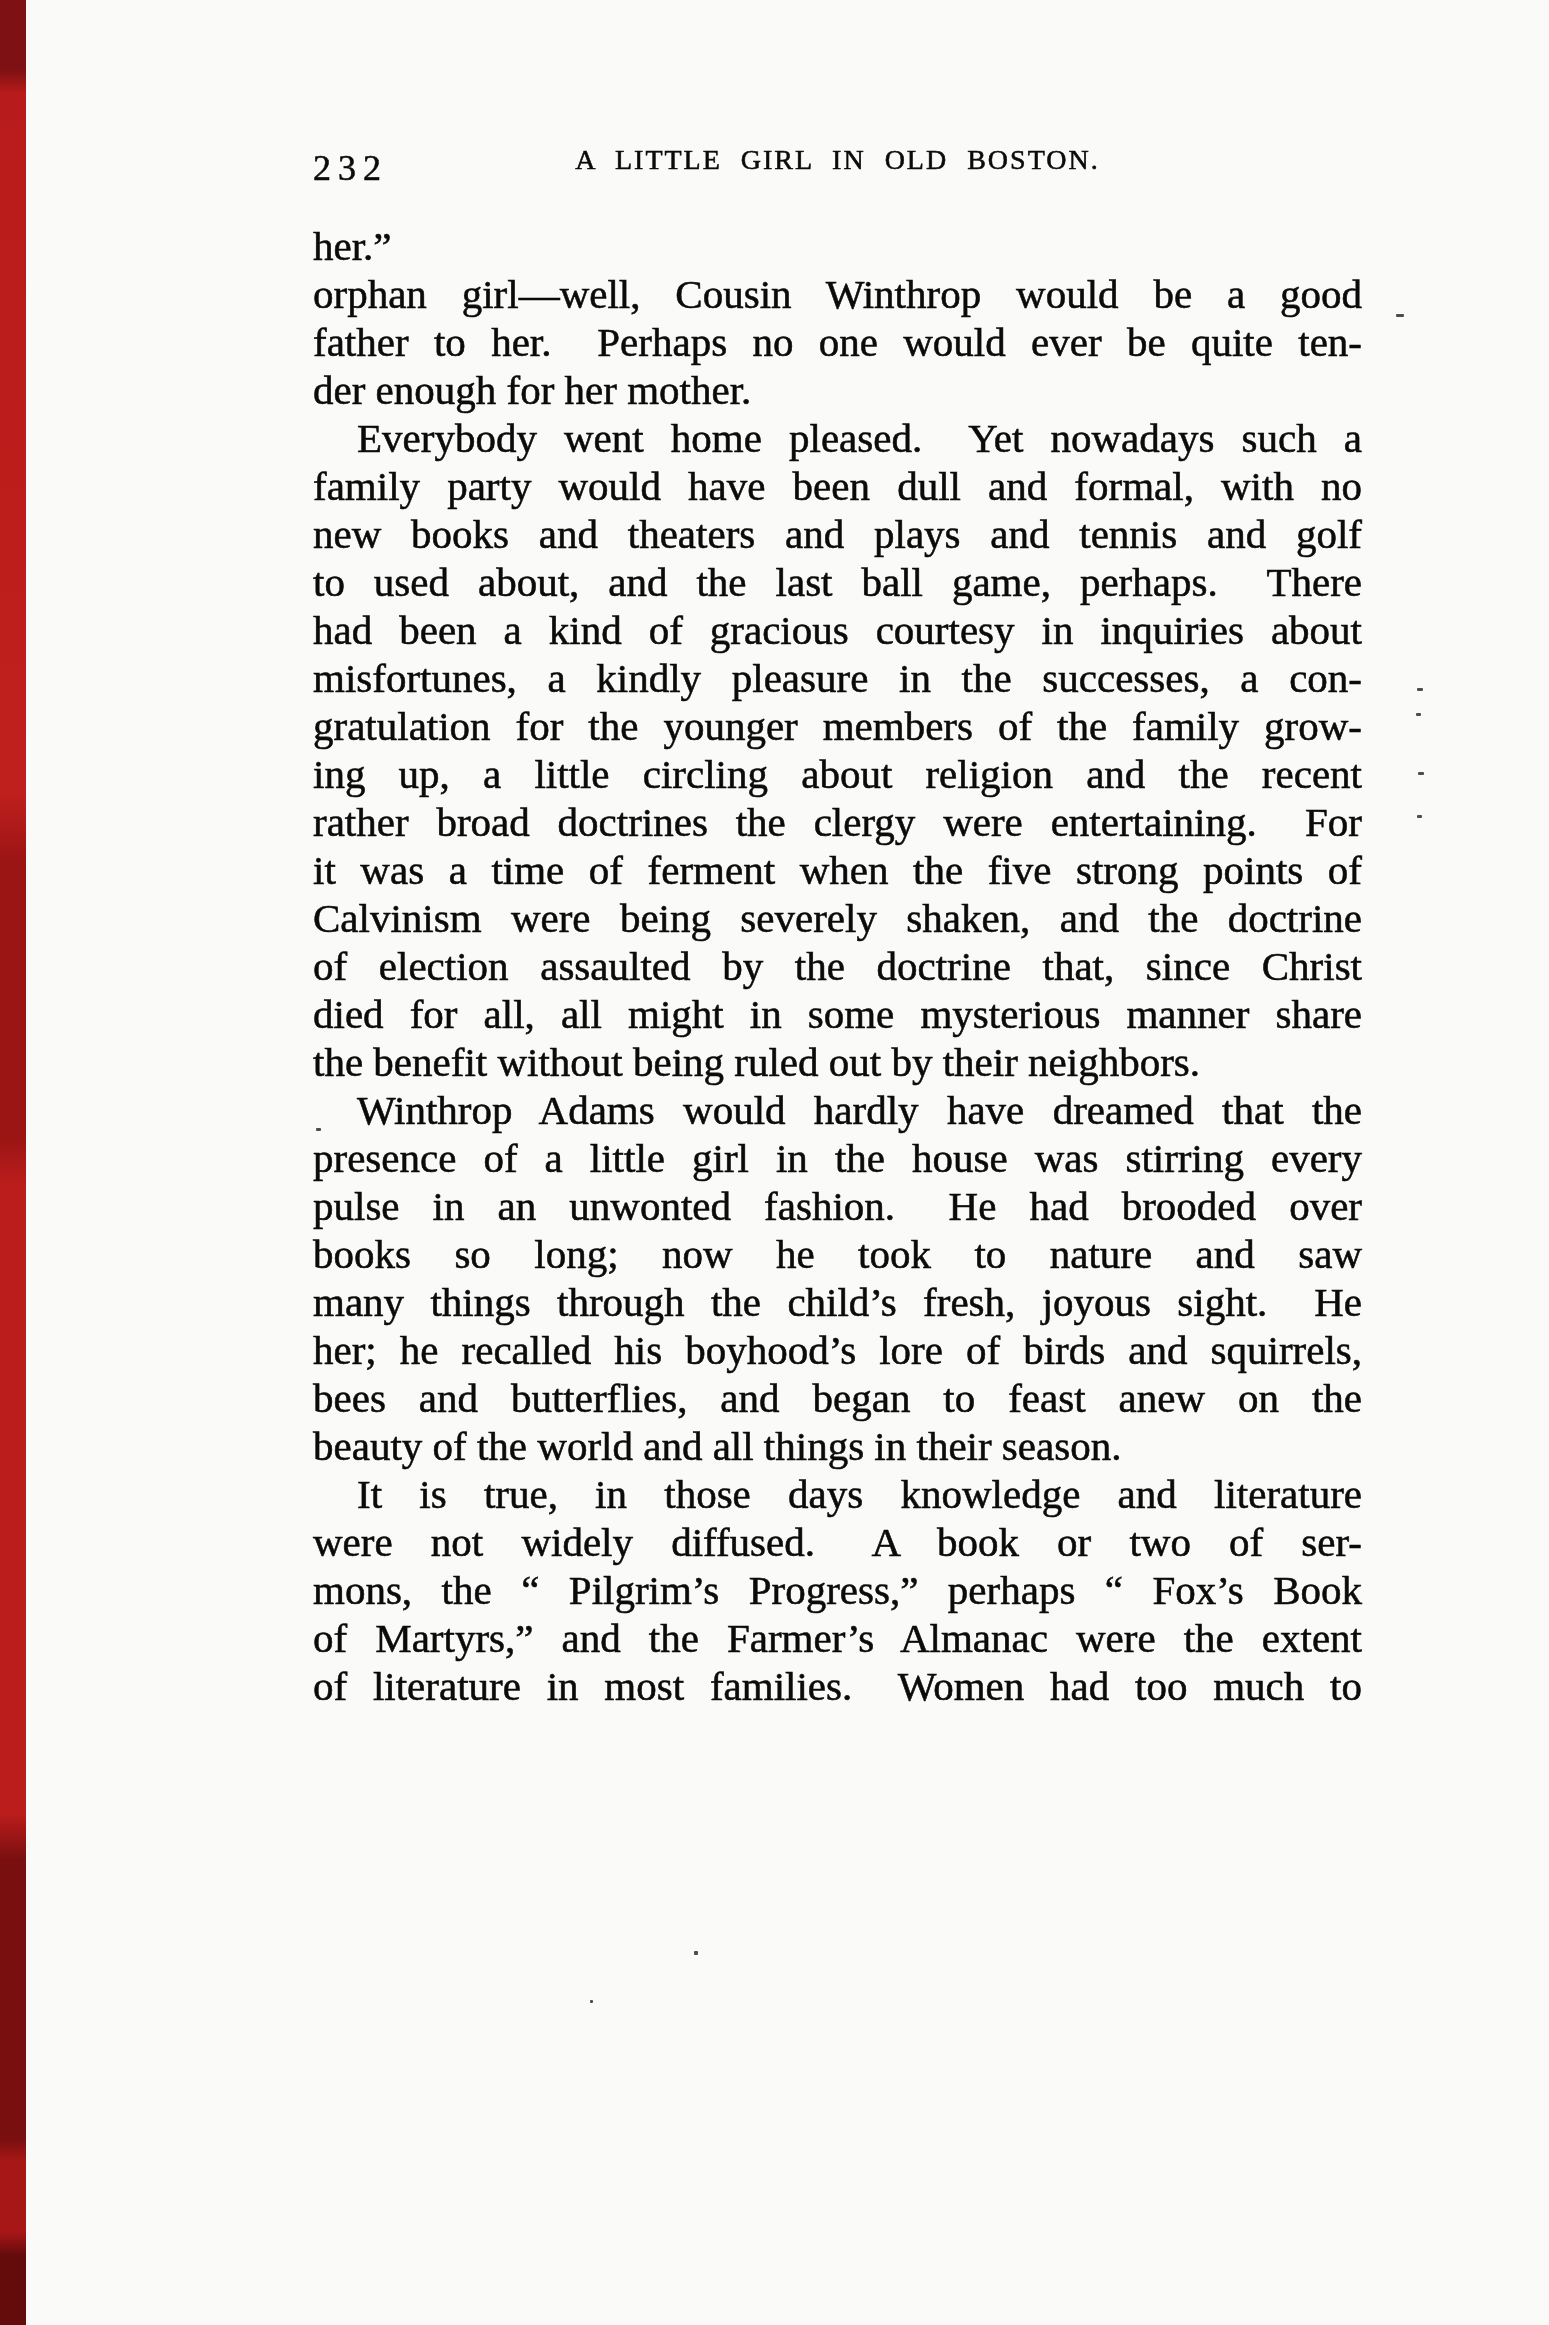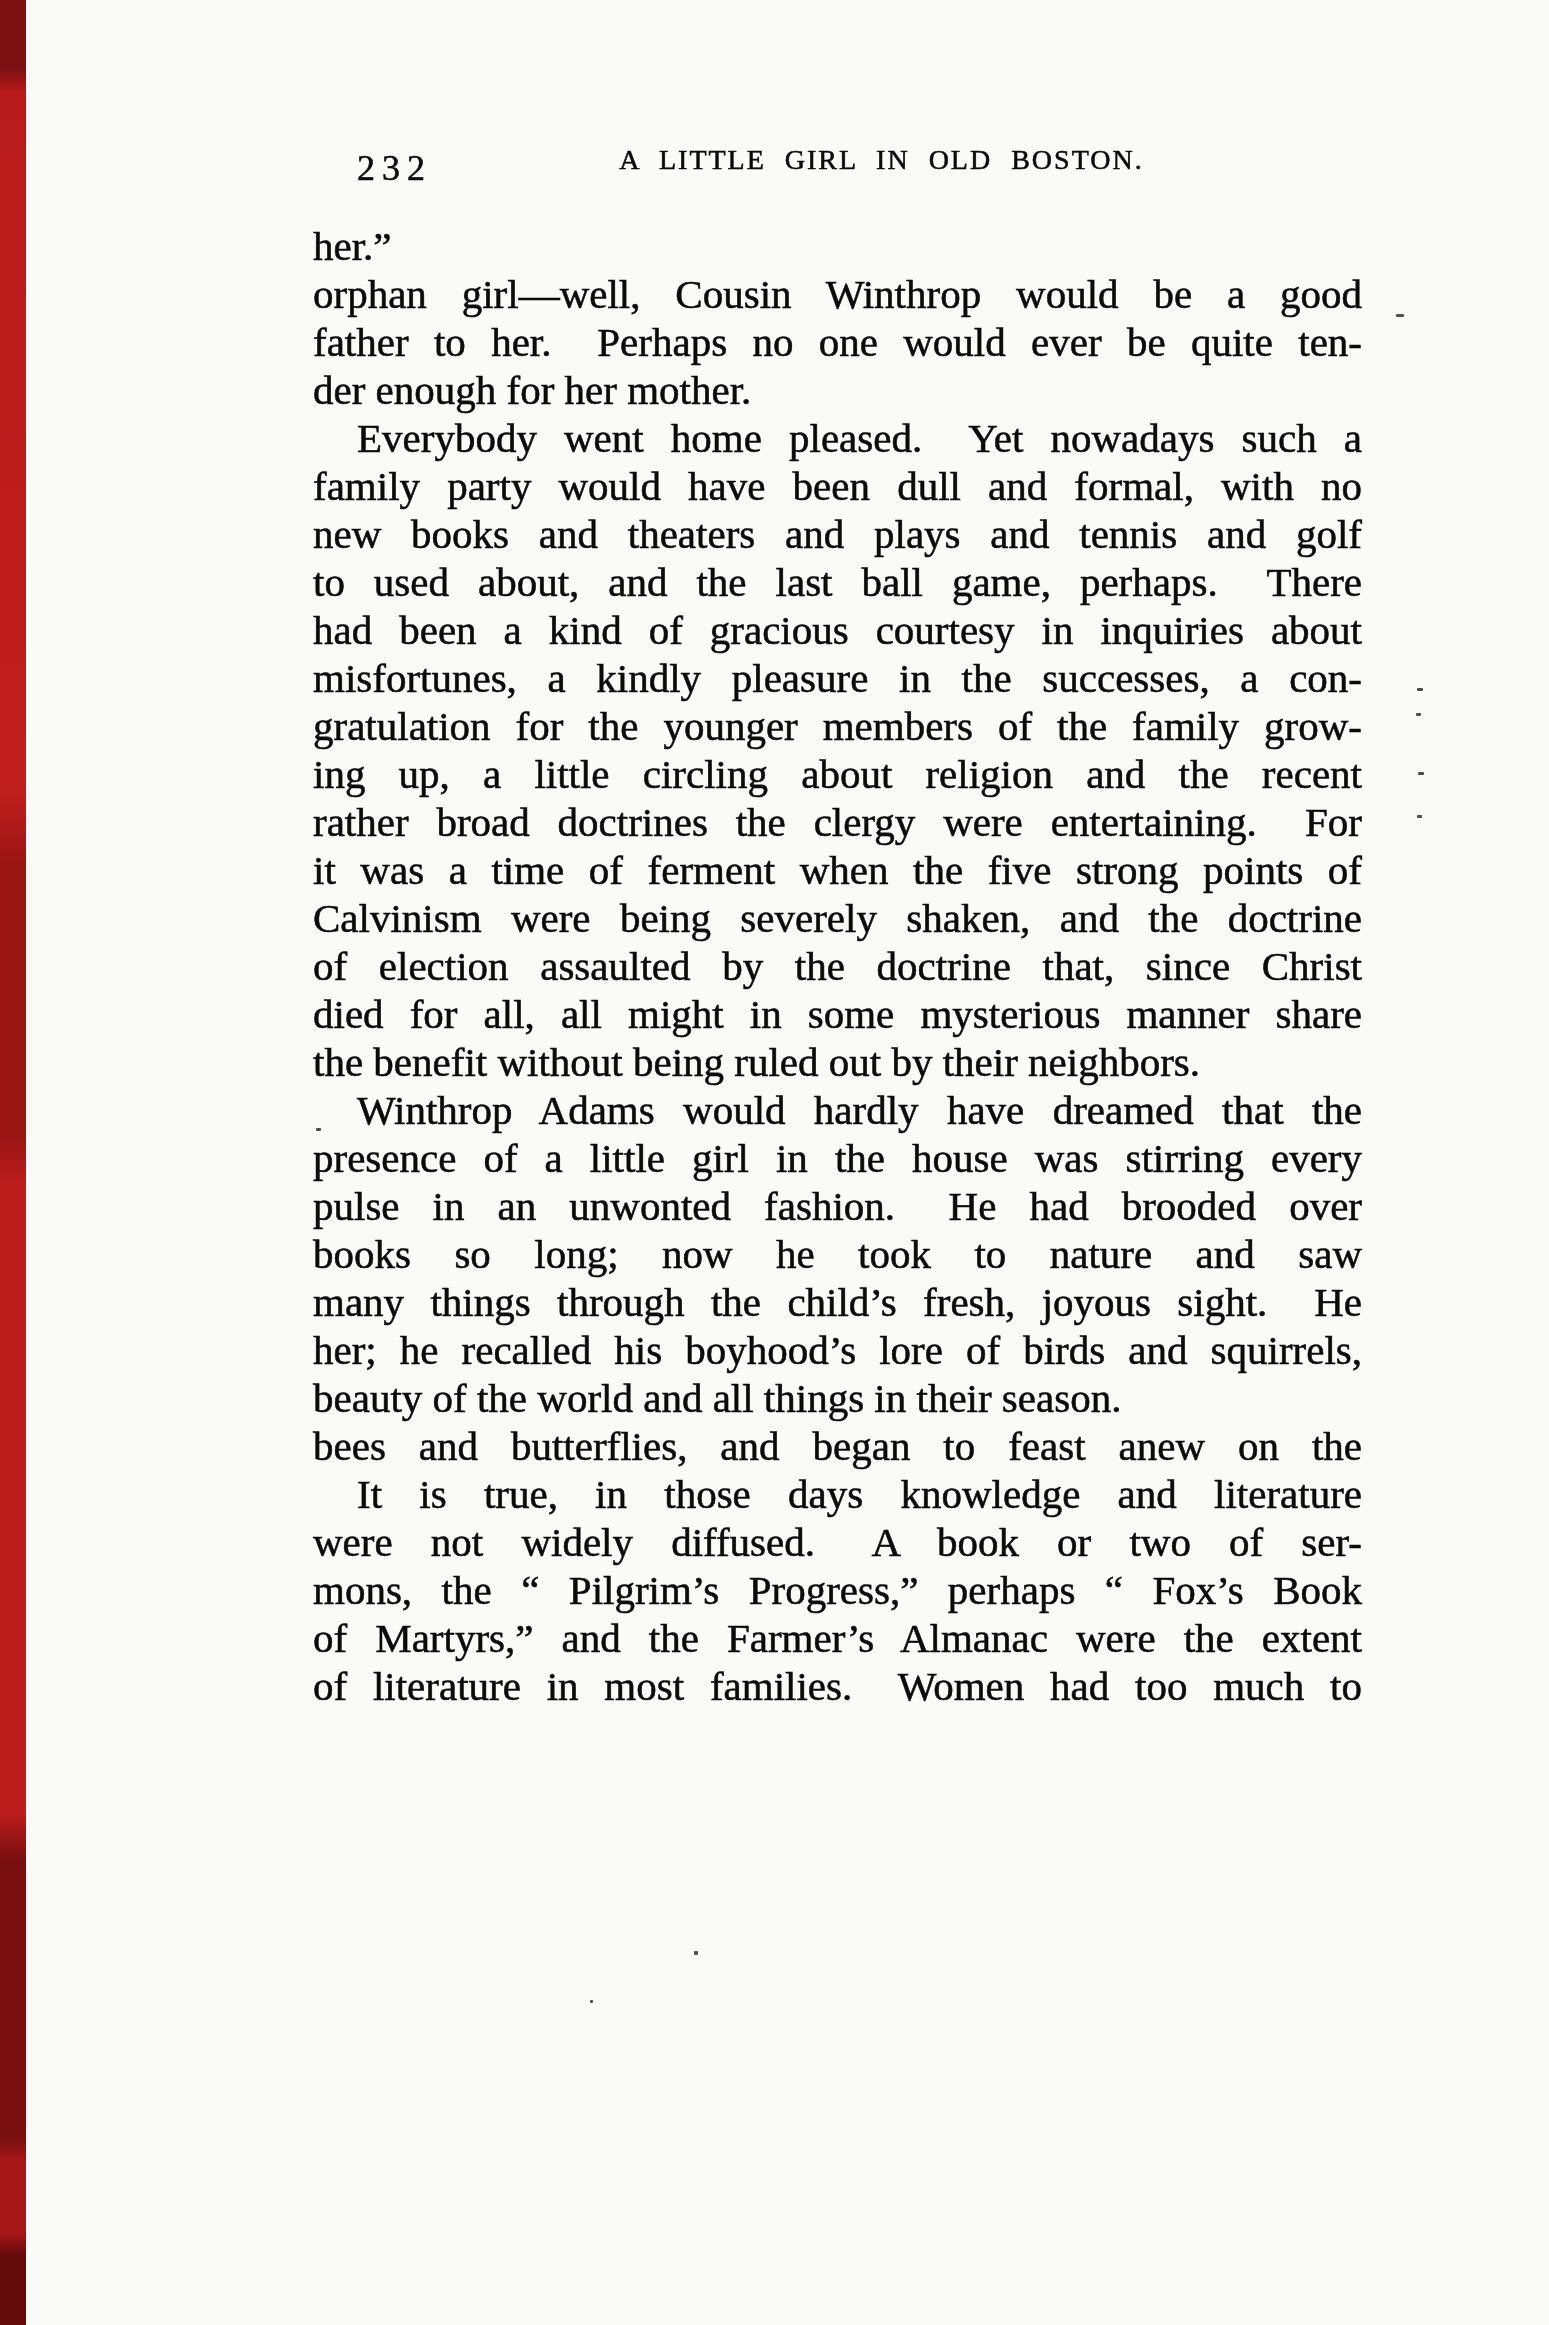--- a/index.html
+++ b/index.html
@@ -18,21 +18,21 @@
       #7e1113 0%, #7e1113 3%,
       #b81b1b 4%, #c0201d 34%,
       #9c1515 37%, #9c1515 49%,
       #bb1d1c 51%, #bb1d1c 78%,
       #7a0f10 80%, #7a0f10 92%,
       #a81717 93%, #a81717 96%,
       #640b0c 97%, #640b0c 100%);
   }
   .page-text{ -webkit-text-stroke:0.55px #0b0b0b; }
   .running-header{
-    position:absolute;left:313px;top:142px;width:1049px;height:46px;margin-left:44px;
+    position:absolute;left:313px;top:142px;width:1049px;height:46px;
   }
   .page-number{
     position:absolute;left:0;top:8px;
     font-size:36px;letter-spacing:7px;line-height:1;
   }
   .header-title{
     position:absolute;left:50%;top:4px;transform:translateX(-50%);
     font-size:28px;letter-spacing:2px;word-spacing:10px;
     white-space:nowrap;line-height:1;
   }
@@ -77,22 +77,22 @@
     <div class="line j">Calvinism were being severely shaken, and the doctrine</div>
     <div class="line j">of election assaulted by the doctrine that, since Christ</div>
     <div class="line j">died for all, all might in some mysterious manner share</div>
     <div class="line">the benefit without being ruled out by their neighbors.</div>
     <div class="line j ind">Winthrop Adams would hardly have dreamed that the</div>
     <div class="line j">presence of a little girl in the house was stirring every</div>
     <div class="line j">pulse in an unwonted fashion.  He had brooded over</div>
     <div class="line j">books so long; now he took to nature and saw</div>
     <div class="line j">many things through the child’s fresh, joyous sight.  He</div>
     <div class="line j">her; he recalled his boyhood’s lore of birds and squirrels,</div>
+    <div class="line j">bees and butterflies, and began to feast anew on the</div>
     <div class="line">beauty of the world and all things in their season.</div>
-    <div class="line j">bees and butterflies, and began to feast anew on the</div>
     <div class="line j ind">It is true, in those days knowledge and literature</div>
     <div class="line j">were not widely diffused.  A book or two of ser-</div>
     <div class="line j">mons, the “ Pilgrim’s Progress,” perhaps “ Fox’s Book</div>
     <div class="line j">of Martyrs,” and the Farmer’s Almanac were the extent</div>
     <div class="line j">of literature in most families.  Women had too much to</div>
   </div>
 
 <div id="specks">
     <div class="speck" style="left: 1396px; top: 314px; width: 8px; height: 3px;"></div>
     <div class="speck" style="left: 1417px; top: 688px; width: 6px; height: 3px;"></div>

